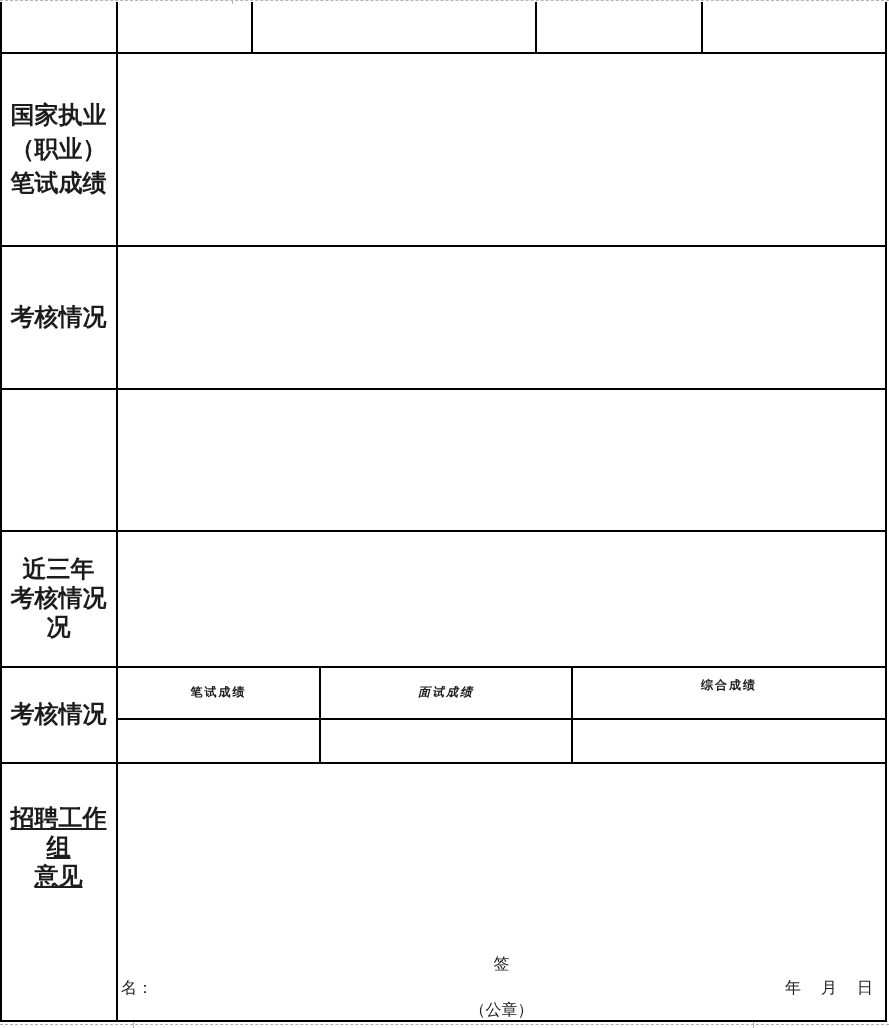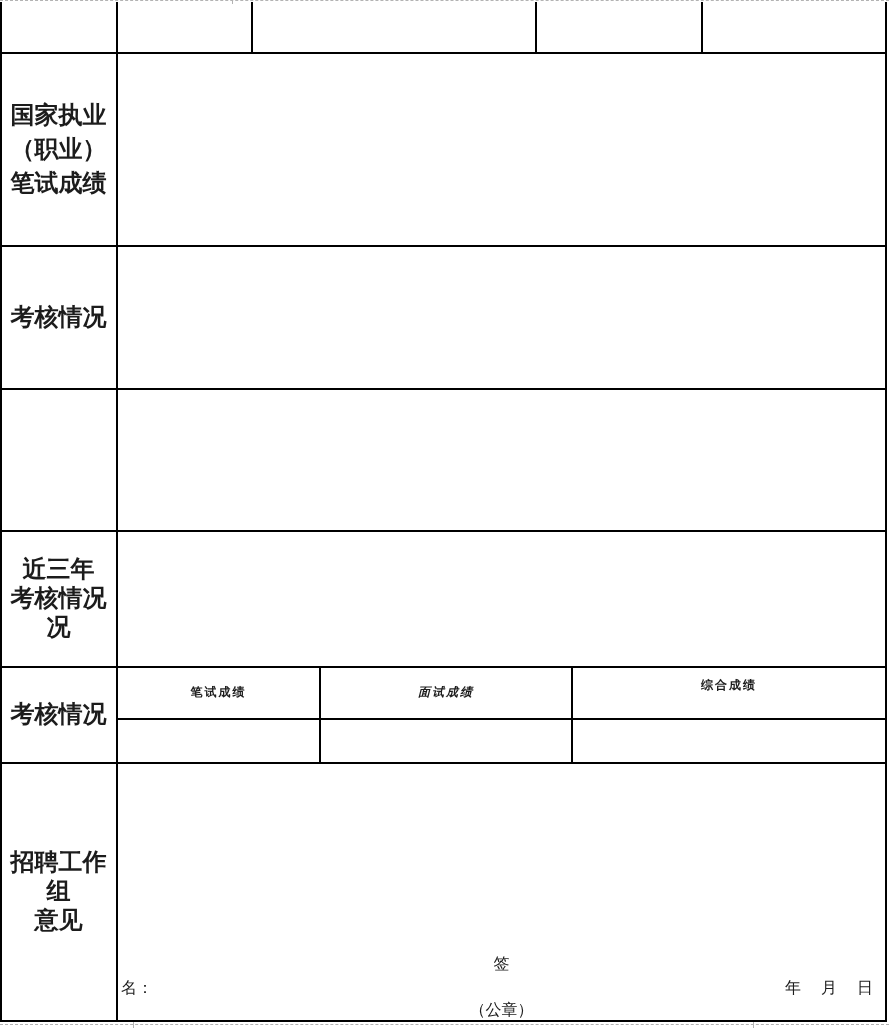--- a/index.html
+++ b/index.html
@@ -102,21 +102,21 @@
   <div class="row-label lh29" style="top:668px; height:93px;">
     <span>考核情况</span>
   </div>
   <div class="hcell" style="left:118px; top:668px; width:201px; height:49px;">笔试成绩</div>
   <div class="hcell" style="left:321px; top:668px; width:250px; height:49px;font-style:italic;">面试成绩</div>
   <div class="hcell" style="left:573px; top:668px; width:312px; height:34px;">综合成绩</div>
   <div class="fillcell" style="left:118px; top:720px; width:201px; height:41px;"></div>
   <div class="fillcell" style="left:321px; top:720px; width:250px; height:41px;"></div>
   <div class="fillcell" style="left:573px; top:720px; width:312px; height:41px;"></div>
 
-  <div class="row-label lh29" style="top:764px; height:255px;">
+  <div class="row-label lh29" style="top:720px; height:255px;text-decoration:underline;">
     <span>招聘工作组</span>
     <span>意见</span>
   </div>
   <div class="fillcell" style="left:119px; top:764px; width:765px; height:185px;"></div>
 
   <div class="signline centered" style="top:952px;">
     <span>签</span>
   </div>
   <div class="signline spread" style="top:976px;">
     <span>名：</span>

